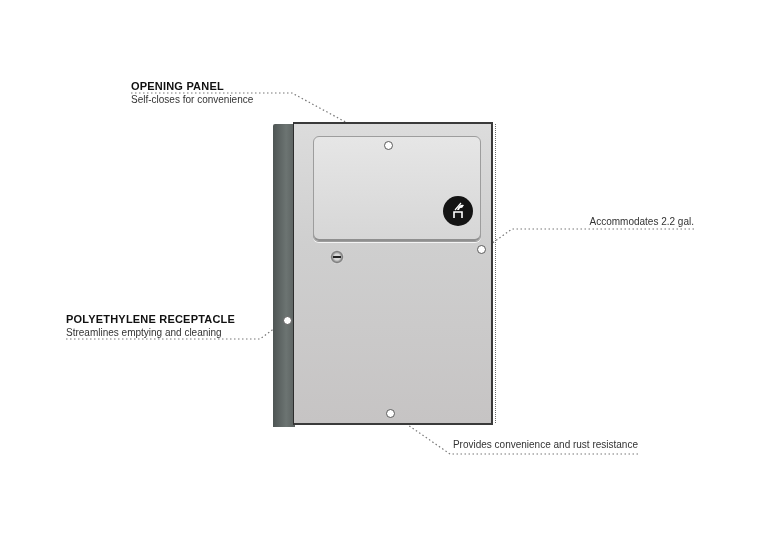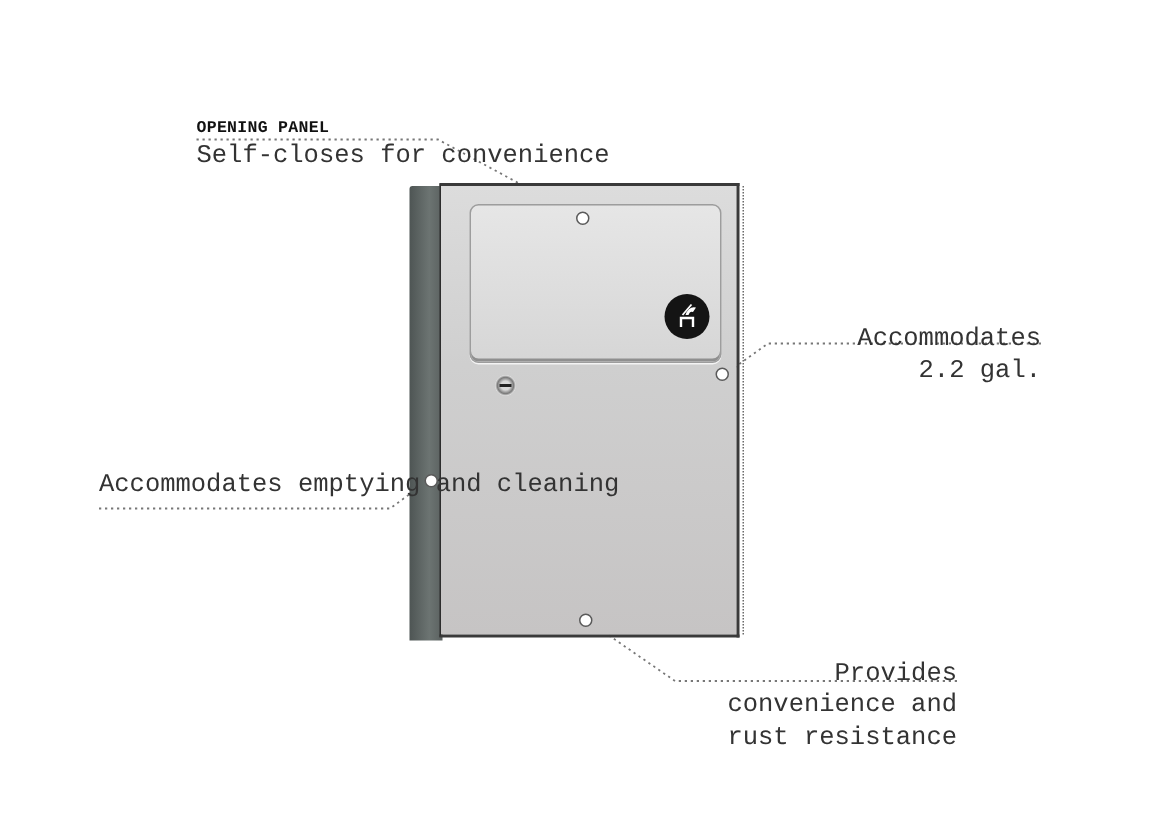--- a/index.html
+++ b/index.html
@@ -1,20 +1,20 @@
 <!DOCTYPE html>
 <html><head>
 <meta charset="utf-8">
 <style>
   html, body { margin:0; padding:0; background:#ffffff; }
   body { width:770px; height:550px; position:relative; overflow:hidden;
          font-family:"Liberation Sans", "DejaVu Sans", sans-serif; color:#1a1a1a; }
-  .callout { position:absolute; line-height:1.25;font-family:Liberation Mono, monospace; }
+  .callout { position:absolute; line-height:1.25; }
   .callout .title { font-weight:bold; font-size:11px; letter-spacing:0.2px; color:#111; text-transform:uppercase; }
-  .callout .desc { font-size:17px; color:#333; }
+  .callout .desc { font-size:10px; color:#333; }
   .right { text-align:right; }
 
   
   .unit { position:absolute; left:273px; top:122px; width:222px; height:305px; }
   .side { position:absolute; left:0; top:2px; width:22px; height:303px;
           background:linear-gradient(90deg,#4e5554 0%,#6c7472 60%,#5b6160 100%);
           border-top-left-radius:2px; }
   .face { position:absolute; left:20px; top:0; width:200px; height:303px;
           background:linear-gradient(180deg,#dcdcdc 0%,#cfcfcf 40%,#c6c4c4 100%);
           border:2px solid #3a3a3a; border-left:1px solid #2d2d2d; box-sizing:border-box; }
@@ -74,18 +74,19 @@
 <div class="callout" style="left:131px;top:80px;">
   <div class="title">OPENING PANEL</div>
   <div class="desc">Self-closes for convenience</div>
 </div>
 
 <div class="callout right" style="left:540px;top:216px;width:154px;">
   <div class="desc">Accommodates 2.2 gal.</div>
 </div>
 
 <div class="callout" style="left:66px;top:313px;">
-  <div class="desc">Accommodates emptying and cleaning</div>
+  <div class="title">POLYETHYLENE RECEPTACLE</div>
+  <div class="desc">Streamlines emptying and cleaning</div>
 </div>
 
 <div class="callout right" style="left:440px;top:439px;width:198px;">
   <div class="desc">Provides convenience and rust resistance</div>
 </div>
 
 </body></html>

